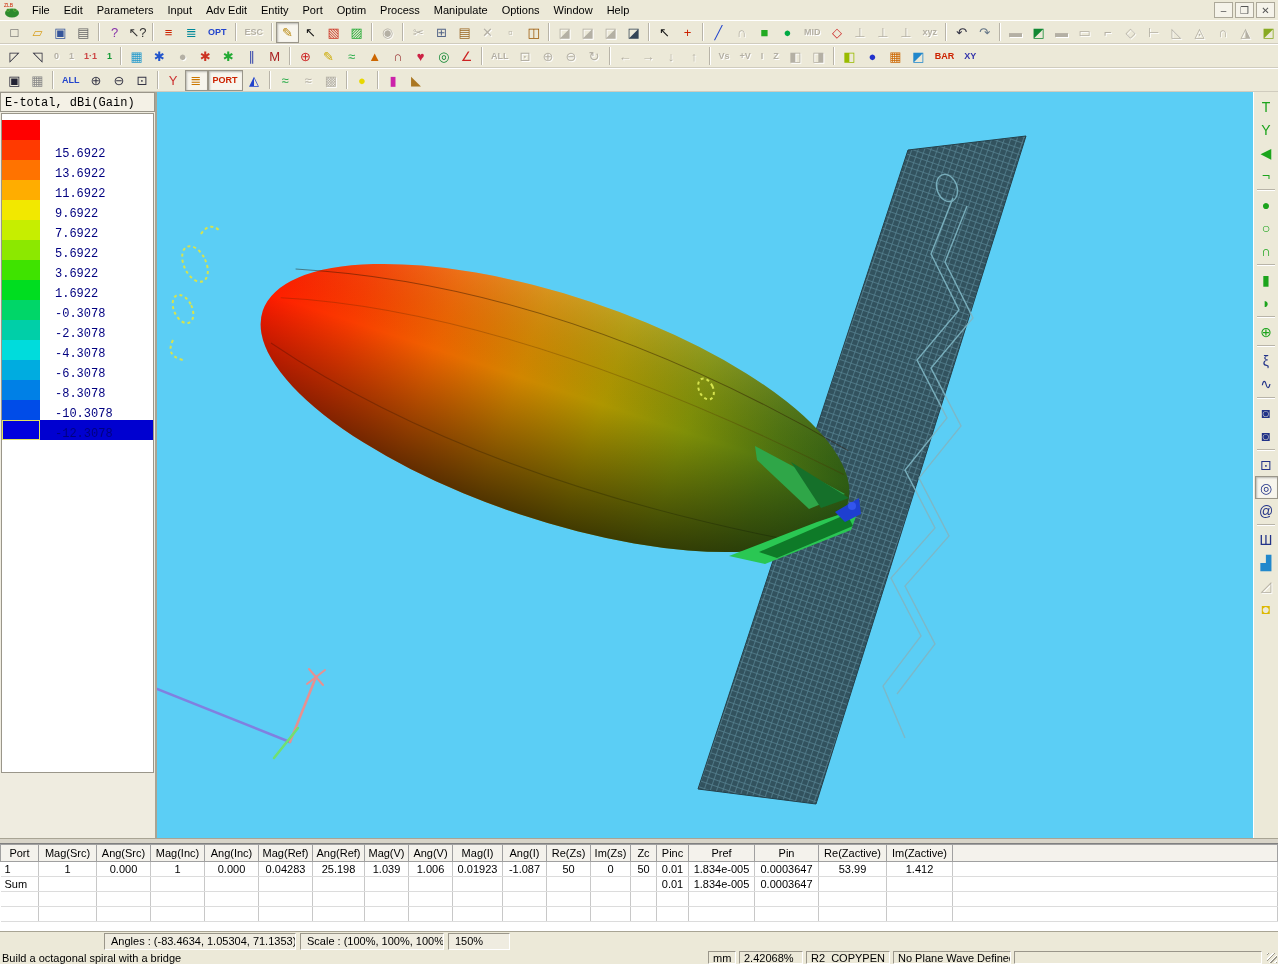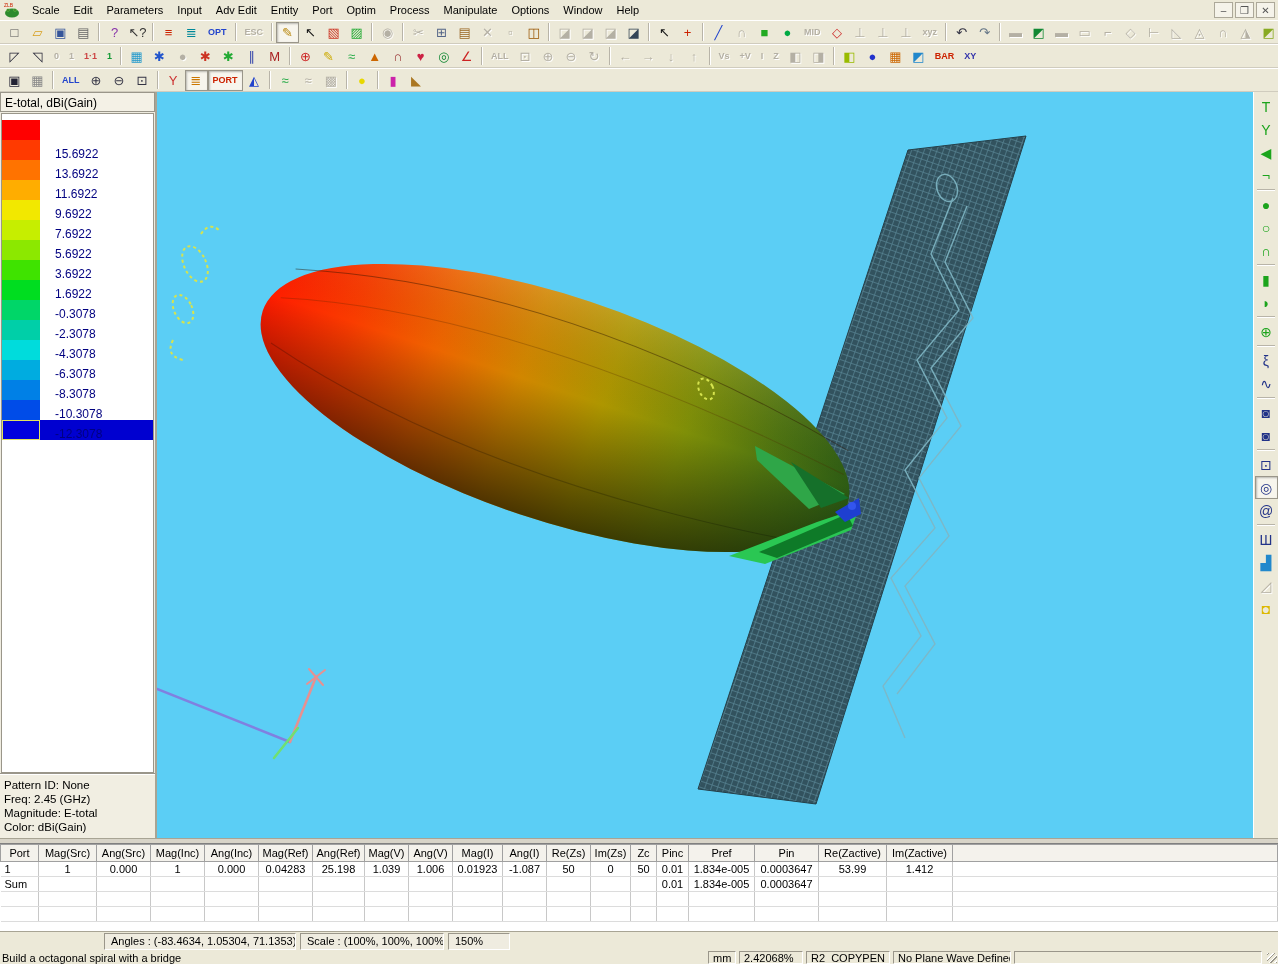--- a/index.html
+++ b/index.html
@@ -25,21 +25,21 @@
   .tb-btn span { font-size:13px; line-height:1; }
   .tb-btn.wide { width:auto; padding:0 4px; }
   .tb-btn.wide span { font-size:9px; font-weight:bold; letter-spacing:0; }
   .tb-btn.pressed { border:1px solid #9A968A; background:#F7F5ED; box-shadow:inset 1px 1px 2px rgba(0,0,0,.25); }
   .tb-btn.dis span { color:#B4B0A4 !important; text-shadow:1px 1px 0 #fff; }
   .tb-sep { width:2px; height:18px; margin:0 3px; flex:0 0 auto;
     border-left:1px solid #B8B4A8; border-right:1px solid #FFFFFF; }
   
   .main { display:flex; height:746px; }
   .left-panel { width:157px; background:#EFECE0; border-right:2px solid #A8A494;
-    display:flex; flex-direction:column; }
+    display:flex; flex-direction:column;font-family:Liberation Mono, monospace; }
   .legend-title { height:20px; padding:3px 4px; font-size:12px;
     border:1px solid #9A968A; background:#F4F1E6; }
   .legend-list { height:660px; margin:1px 1px 0 1px; background:#fff;
     border:1px solid #9A968A; padding-top:6px; }
   .legend-row { height:20px; display:flex; align-items:center; }
   .legend-swatch { width:38px; height:20px; flex:0 0 auto; }
   .legend-val { margin-left:15px; color:#000080; font-size:12px;margin-top:47px; }
   .legend-row.sel { background:#0000D0; }
   .legend-row.sel .legend-val { color:#fff; }
   .legend-row.sel .legend-swatch { border:1px solid #E0E060; }
@@ -85,21 +85,21 @@
     <svg width="18" height="16" viewBox="0 0 18 16">
       <text x="1" y="5" font-size="5" fill="#CC2200" font-family="Liberation Sans, sans-serif">ZLB</text>
       <ellipse cx="9" cy="11" rx="7" ry="4.5" fill="#2E8B2E"></ellipse>
       <circle cx="5" cy="8" r="1.6" fill="#66CC44"></circle>
       <circle cx="12" cy="8" r="1.6" fill="#66CC44"></circle>
       <circle cx="5" cy="8" r="0.7" fill="#111"></circle>
       <circle cx="12" cy="8" r="0.7" fill="#111"></circle>
     </svg>
   </span>
   <div class="menu-items">
-      <span class="menu-item">Scale</span>
+      <span class="menu-item">File</span>
       <span class="menu-item">Edit</span>
       <span class="menu-item">Parameters</span>
       <span class="menu-item">Input</span>
       <span class="menu-item">Adv Edit</span>
       <span class="menu-item">Entity</span>
       <span class="menu-item">Port</span>
       <span class="menu-item">Optim</span>
       <span class="menu-item">Process</span>
       <span class="menu-item">Manipulate</span>
       <span class="menu-item">Options</span>
@@ -532,26 +532,20 @@
         </div>
         <div class="legend-row">
           <span class="legend-swatch" style="background: rgb(0, 76, 232);"></span>
           <span class="legend-val">-12.3078</span>
         </div>
         <div class="legend-row sel">
           <span class="legend-swatch" style="background: rgb(0, 0, 222);"></span>
           <span class="legend-val">-14.3078</span>
         </div>
       </div>
-    <div class="info-panel">
-      <div>Pattern ID: None</div>
-      <div>Freq: 2.45 (GHz)</div>
-      <div>Magnitude: E-total</div>
-      <div>Color: dBi(Gain)</div>
-    </div>
   </div>
 
   <div class="canvas" id="canvas3d" style="background: rgb(91, 206, 245);">
     <svg width="1096" height="746" viewBox="0 0 1096 746">
       <defs>
         <linearGradient id="lobeGrad" x1="0" y1="0" x2="1" y2="0">
             <stop offset="0.0%" stop-color="#FF1C00"></stop>
             <stop offset="14.3%" stop-color="#FA3C00"></stop>
             <stop offset="28.6%" stop-color="#EE6400"></stop>
             <stop offset="42.9%" stop-color="#D28600"></stop>

